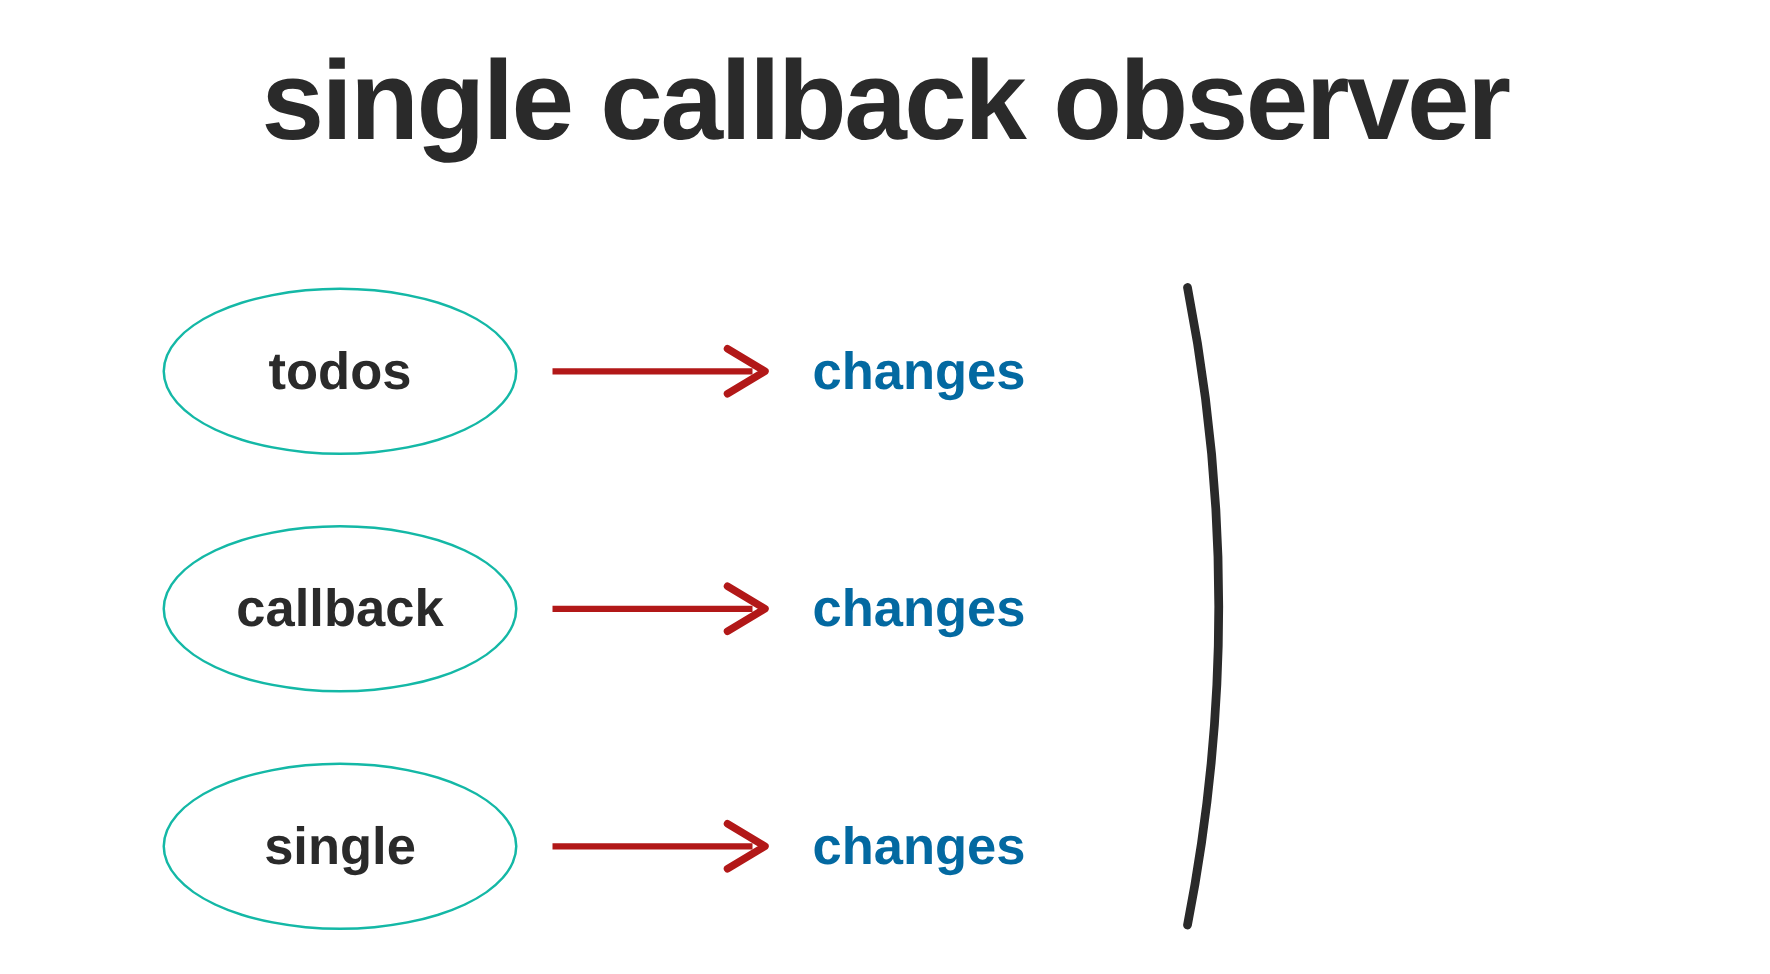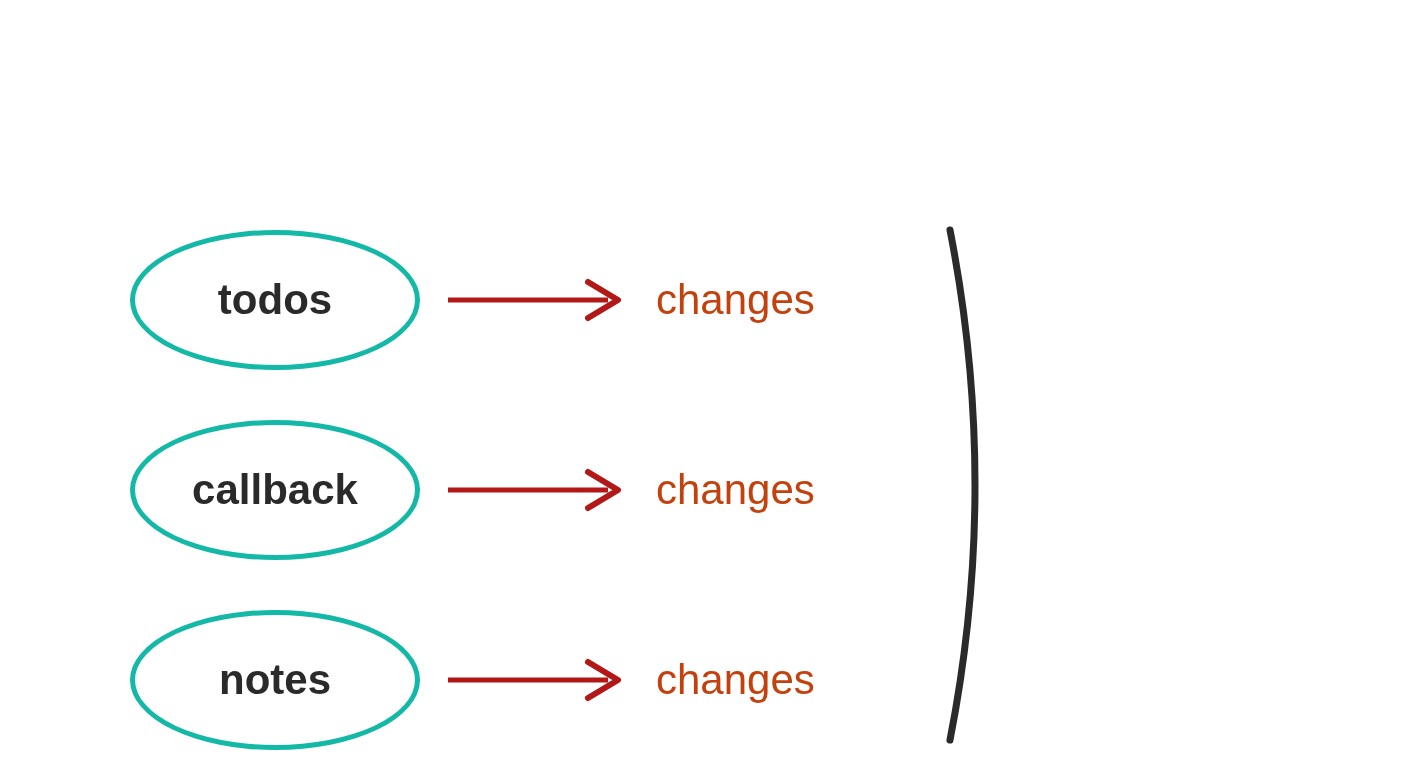--- a/index.html
+++ b/index.html
@@ -1,33 +1,34 @@
 <!DOCTYPE html>
 <html><head>
 <meta charset="utf-8">
 <style>
   html,body{margin:0;padding:0;width:1416px;height:779px;background:#fff;font-family:"Arial Black","Helvetica Neue",Arial,sans-serif;overflow:hidden}
   .stage{position:relative;width:1416px;height:779px}
   .title{position:absolute;left:0;right:0;top:30px;text-align:center;font-size:90px;font-weight:900;color:#2a2a2a;letter-spacing:-2px}
   .row{position:absolute;left:130px;display:flex;align-items:center}
-  .bubble{width:280px;height:130px;border:5px solid #14b8a6;border-radius:50%;display:flex;align-items:center;justify-content:center;font-size:42px;font-weight:900;color:#2a2a2a;background:#fff}
+  .bubble{width:280px;height:130px;border:2px solid #14b8a6;border-radius:50%;display:flex;align-items:center;justify-content:center;font-size:42px;font-weight:900;color:#2a2a2a;background:#fff}
   .arrow{position:relative;width:200px;height:60px;margin:0 18px}
   .arrow svg{width:100%;height:100%;display:block}
   .arrow line{stroke:#b21818;stroke-width:5}
   .arrow polyline{stroke:#b21818;stroke-width:6;fill:none;stroke-linecap:round;stroke-linejoin:round}
-  .changes{font-size:42px;font-weight:400;color:#c2410c}
+  .changes{font-size:42px;font-weight:700;color:#0369a1}
   .brace{position:absolute;left:900px;top:220px;width:120px;height:530px}
   .brace svg{width:100%;height:100%;display:block}
   .brace path{stroke:#2a2a2a;stroke-width:7;fill:none;stroke-linecap:round}
 </style>
 </head>
 <body>
 
 <div class="stage">
 
+  <div class="title">single callback observer</div>
 
   <div class="row" style="top:230px">
     <div class="bubble">
       <span>todos</span>
     </div>
     <div class="arrow">
       <svg viewBox="0 0 200 60">
         <line x1="10" y1="30" x2="170" y2="30"></line>
         <polyline points="150,12 180,30 150,48"></polyline>
       </svg>
@@ -43,21 +44,21 @@
       <svg viewBox="0 0 200 60">
         <line x1="10" y1="30" x2="170" y2="30"></line>
         <polyline points="150,12 180,30 150,48"></polyline>
       </svg>
     </div>
     <div class="changes">changes</div>
   </div>
 
   <div class="row" style="top:610px">
     <div class="bubble">
-      <span>notes</span>
+      <span>single</span>
     </div>
     <div class="arrow">
       <svg viewBox="0 0 200 60">
         <line x1="10" y1="30" x2="170" y2="30"></line>
         <polyline points="150,12 180,30 150,48"></polyline>
       </svg>
     </div>
     <div class="changes">changes</div>
   </div>
 

